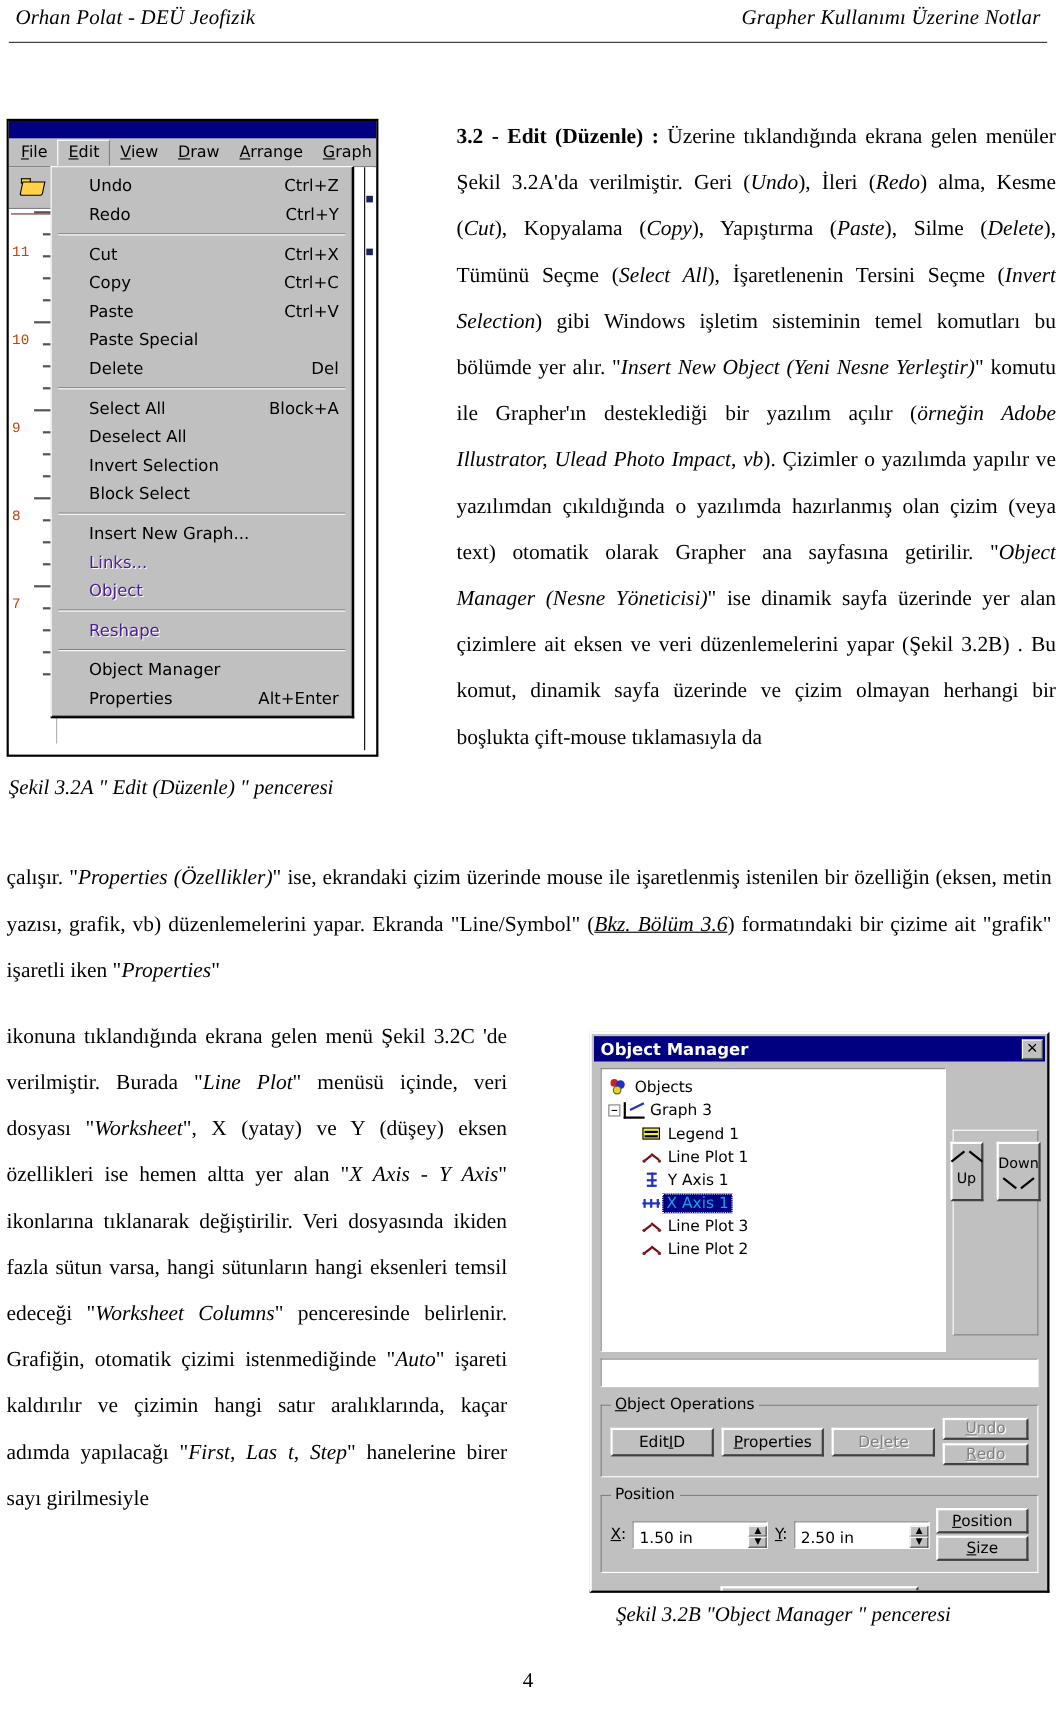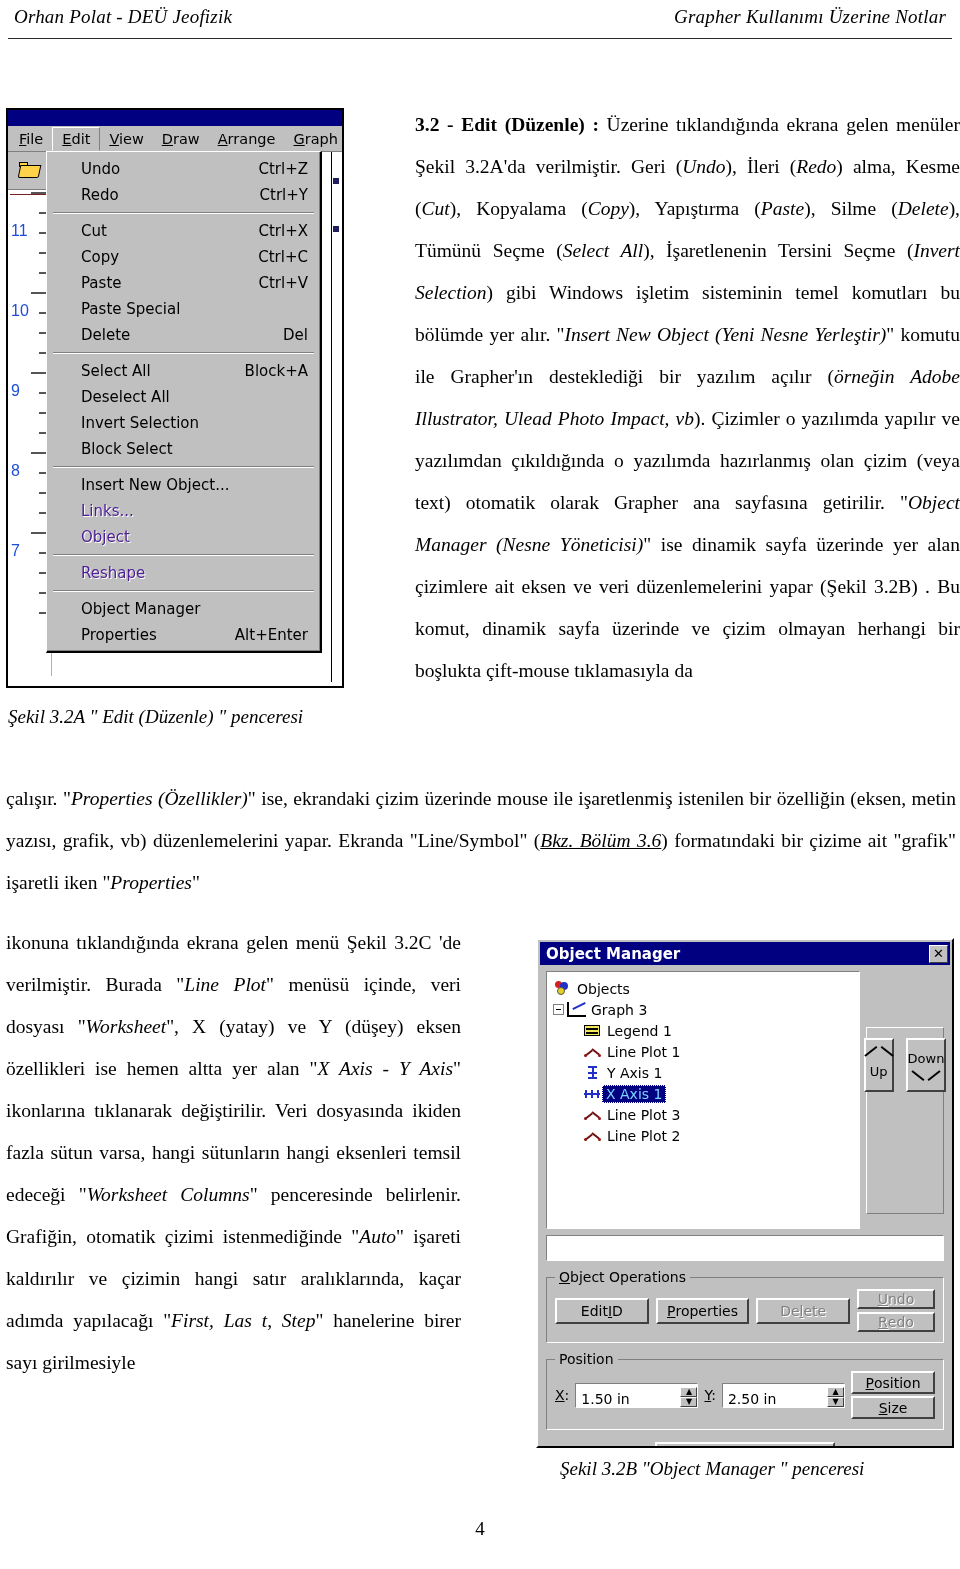--- a/index.html
+++ b/index.html
@@ -97,22 +97,22 @@
   .es-ruler {
     position: absolute; left: 0; top: 80px; width: 44px; bottom: 10px;
     background: #ffffff; border-right: 1px solid #b0b0b0;
   }
   .es-ruler .tick {
     position: absolute; right: 4px; height: 0; border-top: 2px solid #555;
   }
   .es-ruler .tick.major { width: 16px; }
   .es-ruler .tick.minor { width: 8px; }
   .es-ruler .rnum {
-    position: absolute; left: 3px; font-size: 16px; color: #1d4ed8;
-    font-family: Liberation Sans, sans-serif;
+    position: absolute; left: 3px; font-size: 13px; color: #c2410c;
+    font-family: Liberation Mono, monospace;
   }
   .es-ruler .redline {
     position: absolute; left: 2px; right: 2px; height: 0;
     border-top: 1.5px solid #7a2020;
   }
   .es-canvas {
     position: absolute; left: 45px; top: 42px; right: 10px; bottom: 4px;
     background: #ffffff;
   }
   .es-rightrail {
@@ -195,21 +195,21 @@
   .om-tree {
     flex: 1; height: 258px; background: #ffffff;
     border-top: 1.5px solid #808080; border-left: 1.5px solid #808080;
     border-right: 1.5px solid #ffffff; border-bottom: 1.5px solid #ffffff;
     padding: 6px 4px 4px 6px;
     font-size: 14px; color: #000; overflow: hidden;
   }
   .tnode { display: flex; align-items: center; height: 21px; white-space: nowrap; }
   .tnode .lbl { padding-left: 5px; }
   .tnode.sel .lbl {
-    background: #000080; color: #7dd3fc;
+    background: #000080; color: #0ea5e9;
     outline: 1px dotted #ffffff; outline-offset: -1px;
     padding: 1px 4px 1px 4px;
   }
   .indent-1 { padding-left: 0px; }
   .indent-3 { padding-left: 30px; }
   .expander {
     width: 11px; height: 11px; background: #fff; border: 1px solid #808080;
     position: relative; margin-right: 3px; flex: 0 0 auto;
   }
   .expander::before {
@@ -430,21 +430,21 @@
       <div class="mi">
         <span>Invert Selection</span>
         <span class="accel"></span>
       </div>
       <div class="mi">
         <span>Block Select</span>
         <span class="accel"></span>
       </div>
       <div class="mi-sep"></div>
       <div class="mi">
-        <span>Insert New Object...</span>
+        <span>Insert New Graph...</span>
         <span class="accel"></span>
       </div>
       <div class="mi disabled">
         <span>Links...</span>
         <span class="accel"></span>
       </div>
       <div class="mi disabled">
         <span>Object</span>
         <span class="accel"></span>
       </div>

